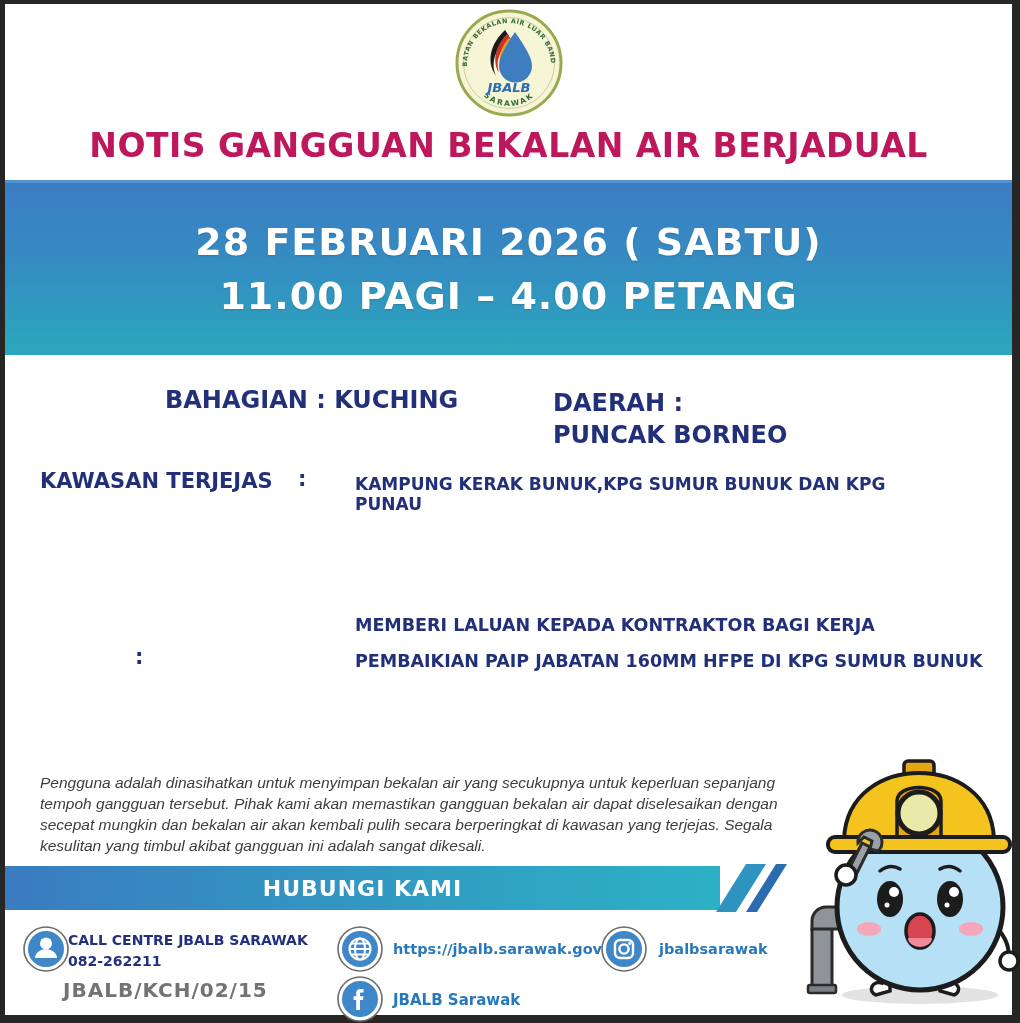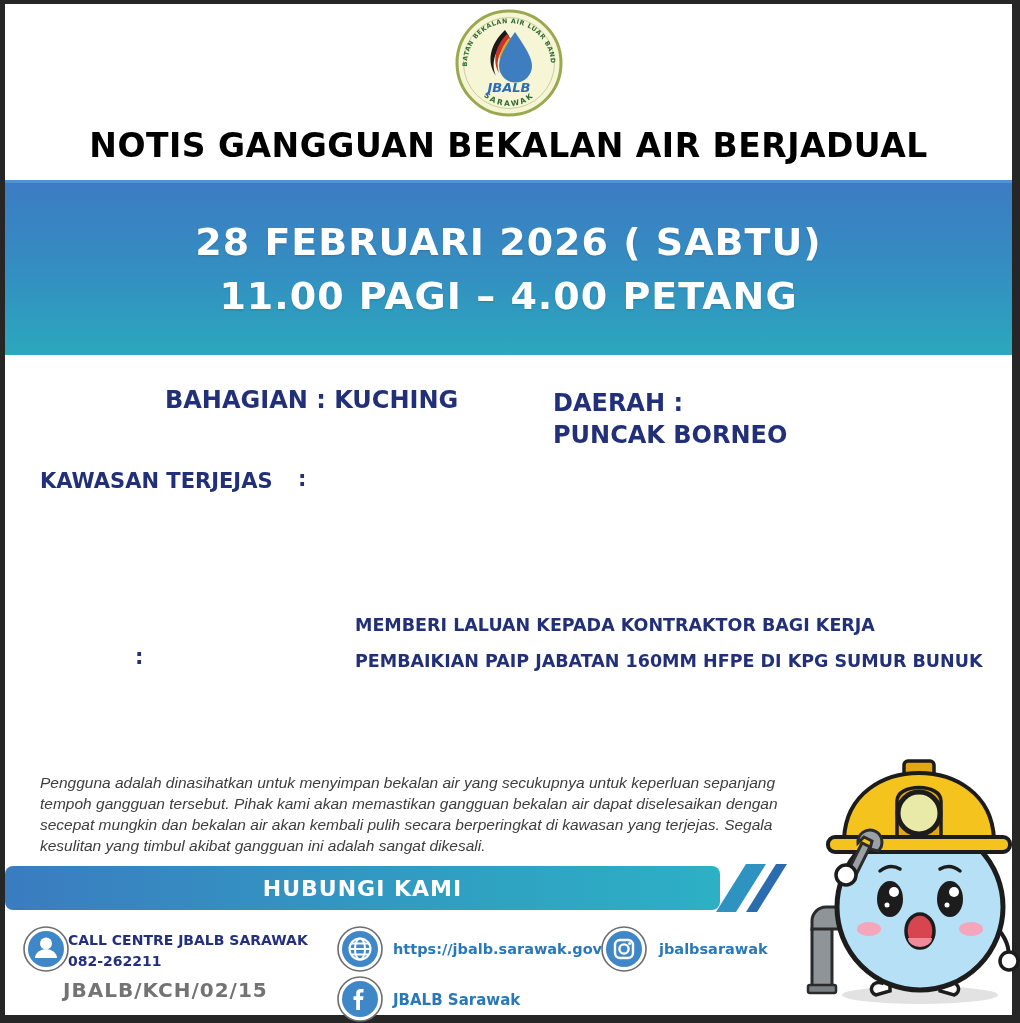--- a/index.html
+++ b/index.html
@@ -10,21 +10,21 @@
     overflow:hidden;
   }
   .paper{
     position:absolute;left:5px;top:4px;right:8px;bottom:8px;
     background:#ffffff;
   }
   
   .logo-wrap{position:absolute;top:4px;left:50%;transform:translateX(-50%);width:114px;height:110px;}
   .title{
     position:absolute;top:122px;left:0;width:100%;text-align:center;
-    font-size:33px;font-weight:bold;color:#000000;letter-spacing:.5px;white-space:nowrap;
+    font-size:33px;font-weight:bold;color:#be185d;letter-spacing:.5px;white-space:nowrap;
   }
   
   .banner{
     position:absolute;top:176px;left:0;right:0;height:172px;
     background:linear-gradient(180deg,#3c7cc3 0%,#3390c1 55%,#2ba8bd 100%);
     display:flex;flex-direction:column;align-items:center;justify-content:center;gap:10px;
     border-top:3px solid #4f93d6;
   }
   .banner .line{color:#ffffff;font-weight:bold;font-size:38px;letter-spacing:1px;white-space:nowrap;
     text-shadow:0 1px 2px rgba(0,0,0,.15);text-align:right;}
@@ -43,21 +43,21 @@
   .advisory{
     position:absolute;left:8px;top:768px;width:756px;
     font-style:italic;font-size:15.5px;line-height:1.36;color:#3d3d3d;
     font-family:"Liberation Sans","DejaVu Sans",sans-serif;
     margin-left:27px;
   }
   
   .contact-bar{
     position:absolute;left:0;top:862px;width:715px;height:44px;
     background:linear-gradient(90deg,#3a7cc0 0%,#2fa3c2 70%,#2db0c6 100%);
-    display:flex;align-items:center;justify-content:center;border-radius:8px;
+    display:flex;align-items:center;justify-content:center;
   }
   .contact-bar .label{color:#fff;font-weight:bold;font-size:22px;letter-spacing:1px;}
   .slash{position:absolute;top:860px;height:48px;transform:skewX(-32deg);}
   .slash.s1{left:726px;width:20px;background:#2f93c2;}
   .slash.s2{left:756px;width:11px;background:#2a6cae;}
   
   .cicon{position:absolute;width:46px;height:46px;}
   .c-person{left:18px;top:922px;}
   .c-globe{left:332px;top:922px;}
   .c-insta{left:596px;top:922px;}
@@ -106,20 +106,21 @@
     <div class="banner">
       <div class="line">28 FEBRUARI 2026 ( SABTU)</div>
       <div class="line">11.00 PAGI – 4.00 PETANG</div>
     </div>
 
     <div class="region-bahagian navy">BAHAGIAN : KUCHING</div>
     <div class="region-daerah navy">DAERAH : PUNCAK BORNEO</div>
 
     <div class="kawasan-label navy">KAWASAN TERJEJAS</div>
     <div class="kawasan-colon navy">:</div>
+    <div class="kawasan-value navy">KAMPUNG KERAK BUNUK,KPG SUMUR BUNUK DAN KPG PUNAU</div>
 
     <div class="huraian-colon navy">:</div>
     <div class="huraian-line1 navy">MEMBERI LALUAN KEPADA KONTRAKTOR BAGI KERJA</div>
     <div class="huraian-line2 navy">PEMBAIKIAN PAIP JABATAN 160MM HFPE DI KPG SUMUR BUNUK</div>
 
     <div class="advisory">Pengguna adalah dinasihatkan untuk menyimpan bekalan air yang secukupnya untuk keperluan sepanjang tempoh gangguan tersebut. Pihak kami akan memastikan gangguan bekalan air dapat diselesaikan dengan secepat mungkin dan bekalan air akan kembali pulih secara berperingkat di kawasan yang terjejas. Segala kesulitan yang timbul akibat gangguan ini adalah sangat dikesali.</div>
 
     <div class="contact-bar">
       <span class="label">HUBUNGI KAMI</span>
     </div>

